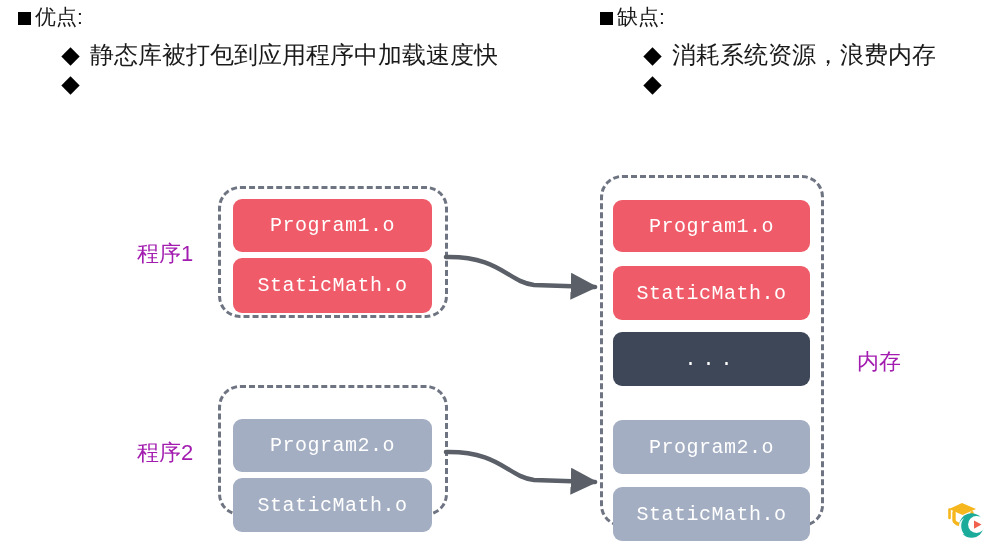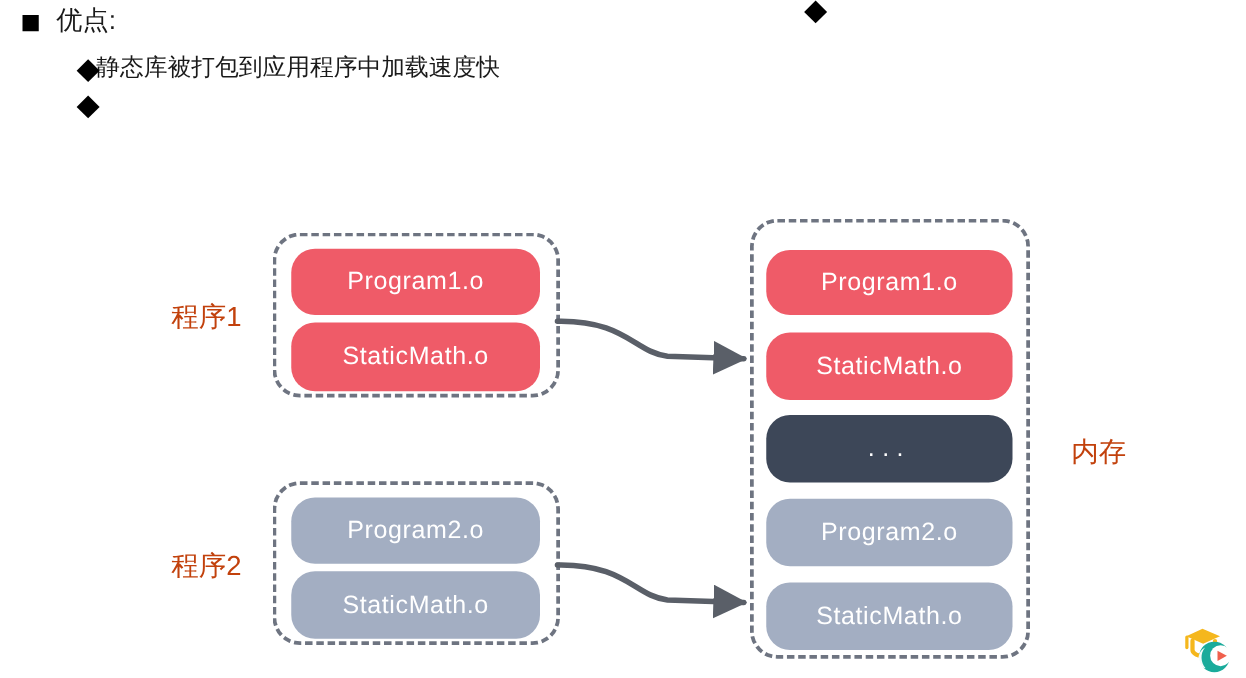--- a/index.html
+++ b/index.html
@@ -18,39 +18,40 @@
     overflow: hidden;
   }
 
   
   .bullet-col {
     position: absolute;
   }
   .bullet-l1 {
     display: flex;
     align-items: center;
-    gap: 14px;
+    gap: 4px;
     color: #1a1a1a;
     font-size: 21px;
     line-height: 30px;
     white-space: nowrap;
   }
   .sq-marker {
     width: 13px;
     height: 13px;
     background: #000000;
     flex: 0 0 auto;
     position: relative;
     top: 1px;
   }
   .bullet-l2 {
     display: flex;
     align-items: center;
+    gap: 13px;
     color: #1a1a1a;
-    font-size: 19px;
+    font-size: 24px;
     line-height: 46px;
     white-space: nowrap;
   }
   .dia-marker {
     width: 13px;
     height: 13px;
     background: #000000;
     transform: rotate(45deg);
     flex: 0 0 auto;
     position: relative;
@@ -61,40 +62,40 @@
   
   .dashed-box {
     position: absolute;
     border: 3px dashed #6e7481;
     border-radius: 22px;
     box-sizing: border-box;
     background: transparent;
   }
   .chip {
     position: absolute;
-    border-radius: 19px;
+    border-radius: 9px;
     box-sizing: border-box;
     display: flex;
     align-items: center;
     justify-content: center;
-    font-family: Liberation Sans, sans-serif;
+    font-family: Liberation Mono, monospace;
     color: #ffffff;
     font-size: 20px;
     letter-spacing: 0.5px;
     white-space: nowrap;
   }
   .chip.red   { background: #ef5b68; }
-  .chip.slate { background: #a3aec2; }
+  .chip.slate { background: #a3aec2; margin-top: 21px; }
   .chip.dark  { background: #3d4758; }
   .chip.dots  { letter-spacing: 6px; font-size: 20px; }
 
   .side-label {
     position: absolute;
     font-size: 22px;
-    color: #c2410c;
+    color: #a21caf;
     white-space: nowrap;
   }
 
   .connector {
     position: absolute;
     pointer-events: none;
   }
 
   .logo {
     position: absolute;
@@ -118,22 +119,30 @@
         <span>静态库被打包到应用程序中加载速度快</span>
       </div>
       <div class="bullet-l2">
         <span class="dia-marker"></span>
       </div>
     </div>
   </div>
 
   <div class="bullet-col" style="left:600px; top:2px;">
 
+    <div class="bullet-l1">
+      <span class="sq-marker"></span>
+      <span>缺点:</span>
+    </div>
 
     <div class="l2-group">
+      <div class="bullet-l2">
+        <span class="dia-marker"></span>
+        <span>消耗系统资源，浪费内存</span>
+      </div>
       <div class="bullet-l2">
         <span class="dia-marker"></span>
       </div>
     </div>
   </div>
 
   <div class="side-label" style="left:137px; top:239px;">程序1</div>
 
   <div class="dashed-box" style="left:218px; top:186px; width:230px; height:132px;"></div>
   <div class="chip red" style="left:233px; top:199px; width:199px; height:53px;">Program1.o</div>

